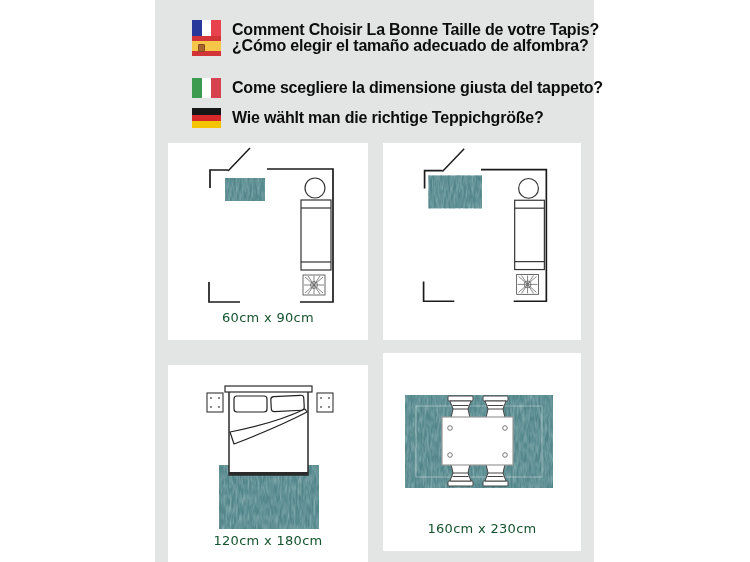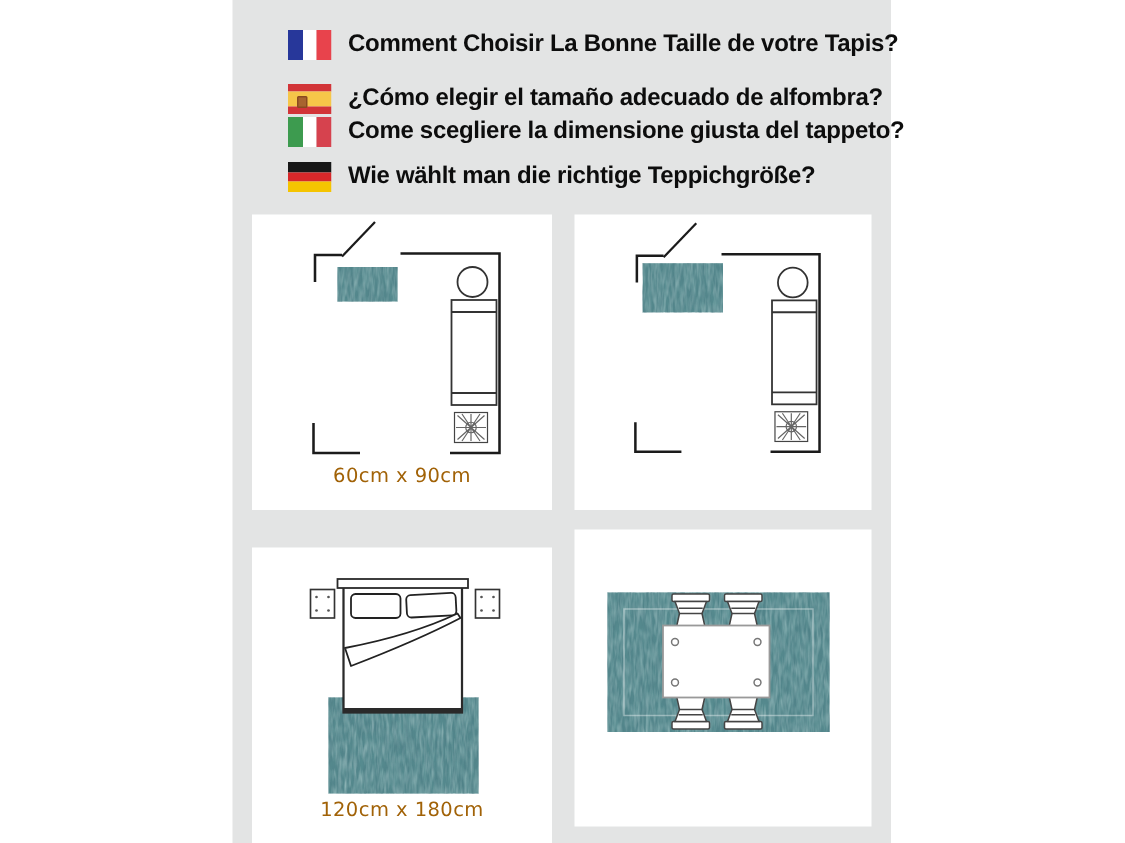--- a/index.html
+++ b/index.html
@@ -2,21 +2,21 @@
 <html><head>
 <meta charset="utf-8">
 <style>
   html,body{margin:0;padding:0;background:#ffffff;}
   .stage{position:relative;width:694px;height:562px;background:#ffffff;overflow:hidden;
          font-family:"Liberation Sans",sans-serif;}
   .band{position:absolute;left:155px;top:0;width:439px;height:562px;background:#e3e4e4;}
 
   
   .hrow{position:absolute;left:37px;height:20px;display:flex;align-items:center;}
-  .hrow.r0{top:20px}.hrow.r1{top:56px}.hrow.r2{top:78px}.hrow.r3{top:108px}
+  .hrow.r0{top:20px}.hrow.r1{top:36px}.hrow.r2{top:78px}.hrow.r3{top:108px}
   .flag{width:29px;height:20px;display:flex;flex-shrink:0;position:relative;overflow:hidden;}
   .flag.vert{flex-direction:row}
   .flag.horz{flex-direction:column}
   .flag i{display:block;flex:1;}
   .flag.fr i:nth-child(1){background:#27379a}
   .flag.fr i:nth-child(2){background:#ffffff}
   .flag.fr i:nth-child(3){background:#e8434c}
   .flag.es i:nth-child(1){background:#d23438;flex:0 0 5px}
   .flag.es i:nth-child(2){background:#f6c649}
   .flag.es i:nth-child(3){background:#d23438;flex:0 0 5px}
@@ -33,21 +33,21 @@
 
   
   .card{position:absolute;background:#ffffff;}
   .c-tl{left:13px;top:143px;width:200px;height:197px}
   .c-tr{left:228px;top:143px;width:198px;height:197px}
   .c-bl{left:13px;top:365px;width:200px;height:198px}
   .c-br{left:228px;top:353px;width:198px;height:198px}
   .card svg{position:absolute;left:0;top:0;}
   .size-label{position:absolute;left:0;right:0;bottom:15px;text-align:center;
               font-family:"DejaVu Sans",sans-serif;font-size:13px;letter-spacing:0.3px;
-              color:#a16207;}
+              color:#14532d;}
   .hidden-defs{position:absolute;width:0;height:0;}
 </style>
 </head>
 <body>
 
 <svg class="hidden-defs" aria-hidden="true">
   <defs>
     <filter id="rugDark" x="0%" y="0%" width="100%" height="100%">
       <feTurbulence type="fractalNoise" baseFrequency="0.35 0.08" numOctaves="3" seed="4"></feTurbulence>
       <feColorMatrix type="matrix" values="0 0 0 0 0.07  0 0 0 0 0.19  0 0 0 0 0.22  0.9 0.9 0.9 0 -0.8"></feColorMatrix>
@@ -207,16 +207,17 @@
           <path d="M4.5,9.5 H20.5 M4.8,13 H20.2" fill="none"></path>
         </g>
         <rect x="59" y="64" width="71" height="48" fill="#ffffff" stroke="#999999" stroke-width="1.2"></rect>
         <g fill="#ffffff" stroke="#777777" stroke-width="1">
           <circle cx="67" cy="75" r="2.3"></circle>
             <circle cx="122" cy="75" r="2.3"></circle>
           <circle cx="67" cy="102" r="2.3"></circle>
             <circle cx="122" cy="102" r="2.3"></circle>
         </g>
       </svg>
+      <div class="size-label">160cm x 230cm</div>
     </div>
 
   </div>
 </div>
 
 </body></html>

